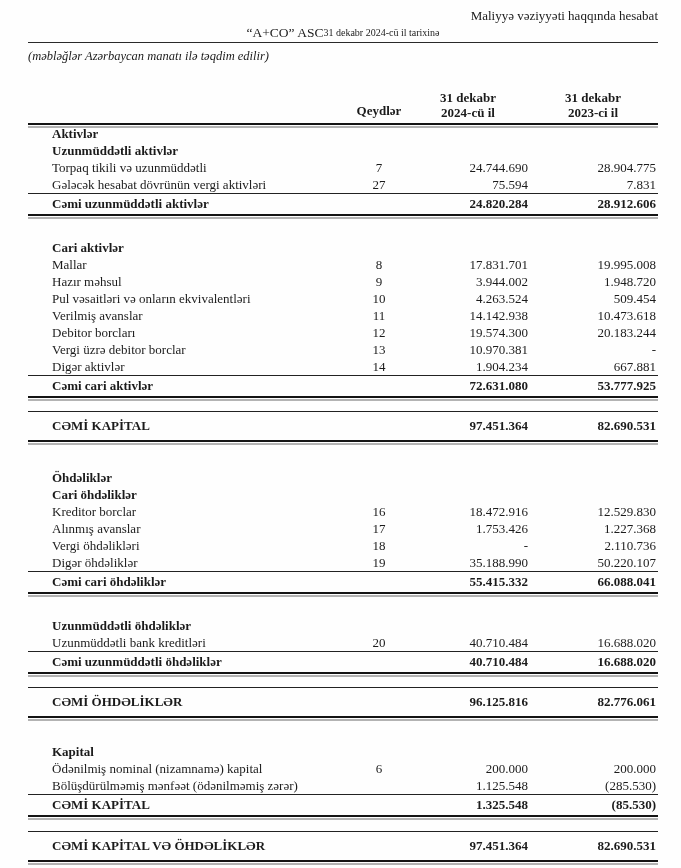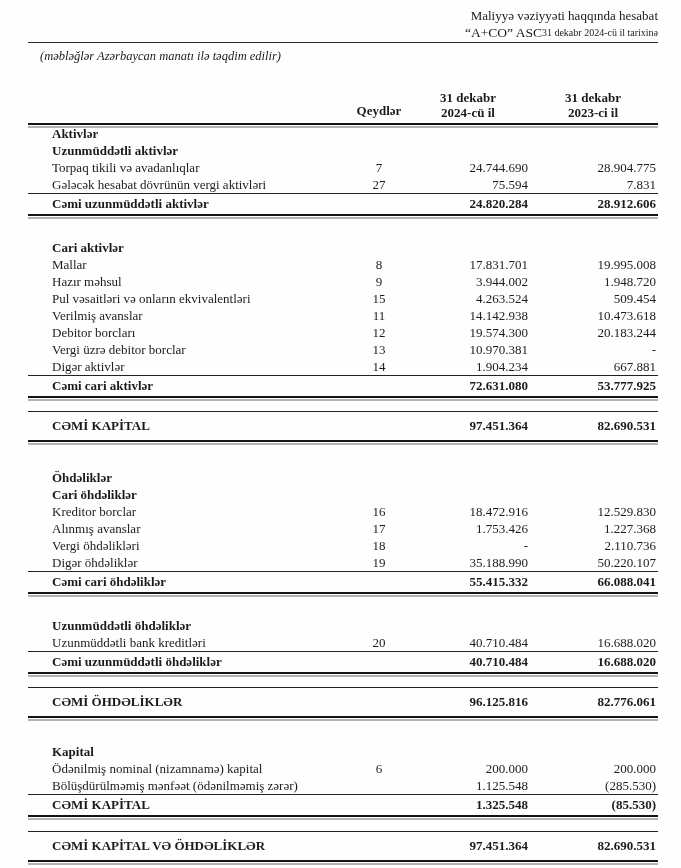--- a/index.html
+++ b/index.html
@@ -6,26 +6,26 @@
   .page{
     position:relative; width:681px; height:868px; overflow:hidden;
     background:#fefefe; color:#1b1b1b;
     font-family:"Liberation Serif","DejaVu Serif",serif;
     box-sizing:border-box; padding:8px 23px 0 28px;
   }
   
   .hdr-top{display:flex; justify-content:flex-end;}
   .hdr-title{font-size:13px; line-height:16px; text-align:right;}
   .hdr-baseline{
-    display:flex; justify-content:flex-end; align-items:flex-end;
+    display:flex; justify-content:center; align-items:flex-end;
     border-bottom:1.4px solid #2a2a2a; padding-bottom:1px;
   }
   .company{font-size:13.5px; line-height:17px;}
   .hdr-date{font-size:10px; line-height:16px; text-align:right;}
-  .currency-note{font-style:italic; font-size:12.5px; margin-top:6px;margin-left:12px;}
+  .currency-note{font-style:italic; font-size:12.5px; margin-top:6px;}
   
   .tbl{margin-top:26px; font-size:13px;}
   .row{
     display:grid; grid-template-columns:1fr 58px 122px 128px;
     align-items:baseline; min-height:17px; line-height:17px;
   }
   .c-name{padding-right:4px;margin-left:24px;}
   .c-note{text-align:center;}
   .c-v{text-align:right; padding-right:2px;}
   .thead{align-items:flex-end; position:relative;
@@ -82,21 +82,21 @@
           <div class="c-v"></div>
           <div class="c-v"></div>
         </div>
         <div class="row section">
           <div class="c-name">Uzunmüddətli aktivlər</div>
           <div class="c-note"></div>
           <div class="c-v"></div>
           <div class="c-v"></div>
         </div>
         <div class="row item">
-          <div class="c-name">Torpaq tikili və avadanlıqlar</div>
+          <div class="c-name">Torpaq tikili və uzunmüddətli</div>
           <div class="c-note">7</div>
           <div class="c-v">24.744.690</div>
           <div class="c-v">28.904.775</div>
         </div>
         <div class="row item">
           <div class="c-name">Gələcək hesabat dövrünün vergi aktivləri</div>
           <div class="c-note">27</div>
           <div class="c-v">75.594</div>
           <div class="c-v">7.831</div>
         </div>
@@ -120,21 +120,21 @@
           <div class="c-v">19.995.008</div>
         </div>
         <div class="row item">
           <div class="c-name">Hazır məhsul</div>
           <div class="c-note">9</div>
           <div class="c-v">3.944.002</div>
           <div class="c-v">1.948.720</div>
         </div>
         <div class="row item">
           <div class="c-name">Pul vəsaitləri və onların ekvivalentləri</div>
-          <div class="c-note">15</div>
+          <div class="c-note">10</div>
           <div class="c-v">4.263.524</div>
           <div class="c-v">509.454</div>
         </div>
         <div class="row item">
           <div class="c-name">Verilmiş avanslar</div>
           <div class="c-note">11</div>
           <div class="c-v">14.142.938</div>
           <div class="c-v">10.473.618</div>
         </div>
         <div class="row item">

